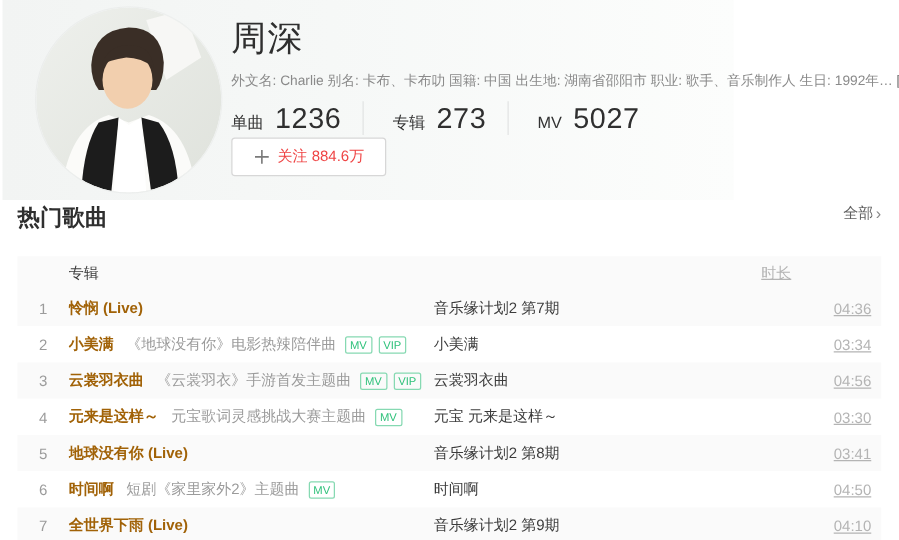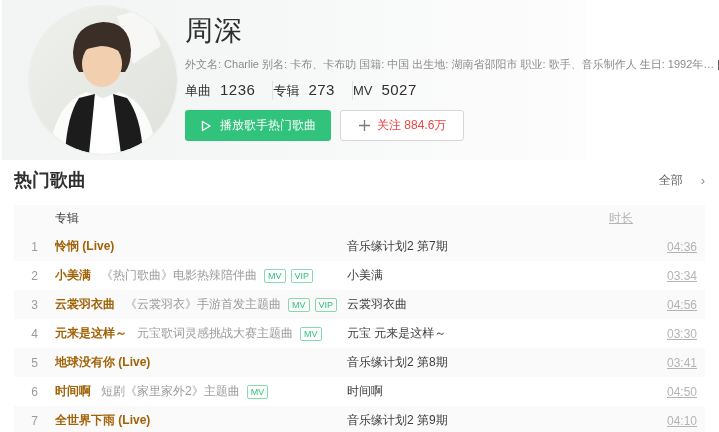--- a/index.html
+++ b/index.html
@@ -11,39 +11,39 @@
   .header { position:absolute; top:0; left:2px; width:585px; height:160px;
     background:linear-gradient(90deg,#f2f4f3 0%,#f6f8f7 45%,#fcfdfc 100%); }
   .avatar { position:absolute; left:27px; top:6px; width:148px; height:148px;
     border-radius:50%; overflow:hidden; box-shadow:0 0 0 1px rgba(0,0,0,0.03); }
   .artist-name { position:absolute; left:183px; top:12px; font-size:28px;
     font-weight:400; color:#2f2f2f; letter-spacing:1px; }
   .info-line { position:absolute; left:183px; top:57px; width:520px;
     font-size:11px; color:#8a8a8a; white-space:nowrap; }
   .info-link { color:#5a5a5a; text-decoration:none; margin-left:3px; cursor:pointer; }
   .stats { position:absolute; left:183px; top:81px; display:flex; align-items:baseline; }
-  .stat { display:flex; align-items:baseline; padding-right:17px; margin-right:0;
+  .stat { display:flex; align-items:baseline; padding-right:17px; margin-right:23px;
     border-right:1px solid #e2e4e3; }
   .stat:last-child { border-right:none; }
   .stat-label { font-size:13px; color:#333; margin-right:9px; }
-  .stat-value { font-size:15px; color:#2f2f2f; letter-spacing:0.5px; }
+  .stat-value { font-size:23px; color:#2f2f2f; letter-spacing:0.5px; }
   .buttons { position:absolute; left:183px; top:110px; display:flex; gap:9px; }
   .play-btn { height:31px; padding:0 15px; background:#31c27c; border:none;
     border-radius:3px; color:#fff; font-size:12px; display:flex; align-items:center;
     gap:8px; cursor:pointer; font-family:inherit; }
   .follow-btn { height:31px; padding:0 17px; background:#fff; border:1px solid #d7d7d7;
     border-radius:3px; color:#ef4444; font-size:12px; display:flex; align-items:center;
     gap:6px; cursor:pointer; font-family:inherit; }
 
   
   .section-head { position:absolute; top:162px; left:14px; width:691px; height:36px;
-    display:flex; justify-content:space-between; align-items:center; }
+    display:flex; justify-content:space-between; align-items:flex-start; }
   .section-title { font-size:18px; font-weight:700; color:#2f2f2f; }
   .all-link { font-size:12px; color:#616161; text-decoration:none; cursor:pointer;
-    display:flex; align-items:center; gap:18px; }
+    display:flex; align-items:center; gap:2px; }
   .chevron { font-size:13px; color:#8a8a8a; }
 
   
   .song-table { position:absolute; top:205px; left:14px; width:691px; font-size:12px; }
   .trow { display:grid; grid-template-columns:41px 292px 1fr 64px; align-items:center;
     height:29px; padding-right:8px; }
   .thead { height:27px; background:#fafafa; color:#9b9b9b; }
   .tbody .trow:nth-child(odd) { background:#fafafa; }
   .tbody .trow:nth-child(even) { background:#ffffff; }
   .col-index { text-align:center; color:#9b9b9b; }
@@ -107,26 +107,20 @@
         <span class="stat-label">专辑</span>
         <span class="stat-value">273</span>
       </div>
       <div class="stat">
         <span class="stat-label">MV</span>
         <span class="stat-value">5027</span>
       </div>
     </div>
 
     <div class="buttons">
-      <button class="play-btn">
-        <svg width="12" height="12" viewBox="0 0 12 12">
-          <path d="M2.5 1.5 L10 6 L2.5 10.5 Z" fill="none" stroke="#ffffff" stroke-width="1.4" stroke-linejoin="round"></path>
-        </svg>
-        <span>播放歌手热门歌曲</span>
-      </button>
       <button class="follow-btn">
         <svg width="13" height="13" viewBox="0 0 13 13">
           <path d="M6.5 1 V12 M1 6.5 H12" stroke="#7a7a7a" stroke-width="1.3"></path>
         </svg>
         <span>关注 884.6万</span>
       </button>
     </div>
   </div>
 
   <div class="section-head">
@@ -151,21 +145,21 @@
 
     </span>
     <span class="col-album">音乐缘计划2 第7期</span>
     <span class="col-duration">04:36</span>
   </div>
 
   <div class="trow">
     <span class="col-index">2</span>
     <span class="col-song">
       <span class="song-title">小美满</span>
-      <span class="song-subtitle">《热门歌曲》电影热辣陪伴曲</span>
+      <span class="song-subtitle">《地球没有你》电影热辣陪伴曲</span>
       <span class="badges">
               <span class="badge">MV</span>
               <span class="badge">VIP</span>
             </span>
     </span>
     <span class="col-album">小美满</span>
     <span class="col-duration">03:34</span>
   </div>
 
   <div class="trow">

